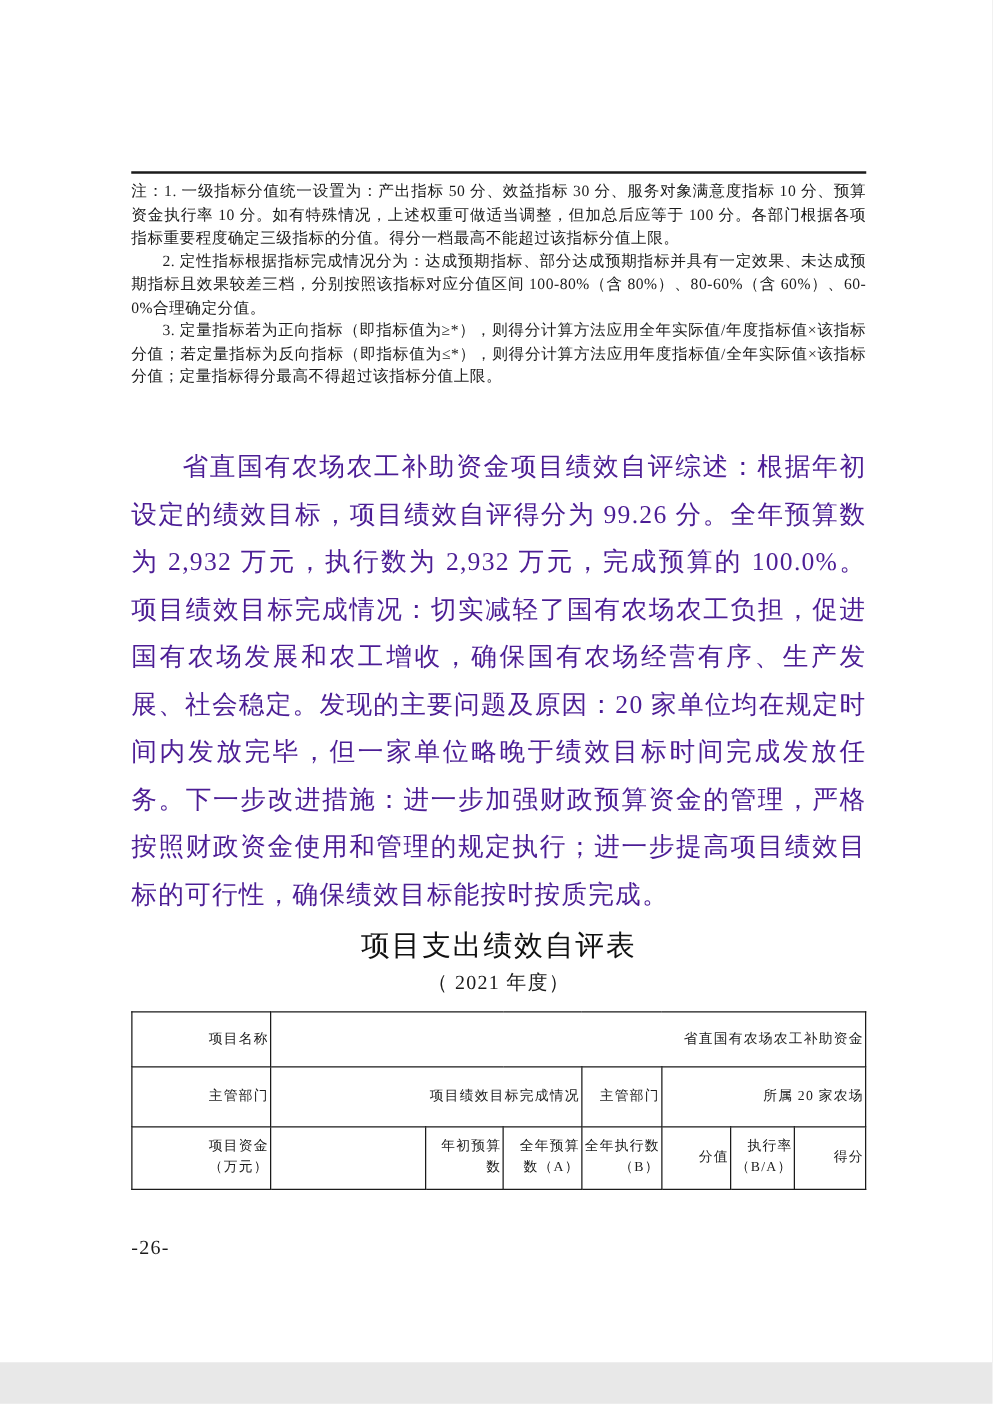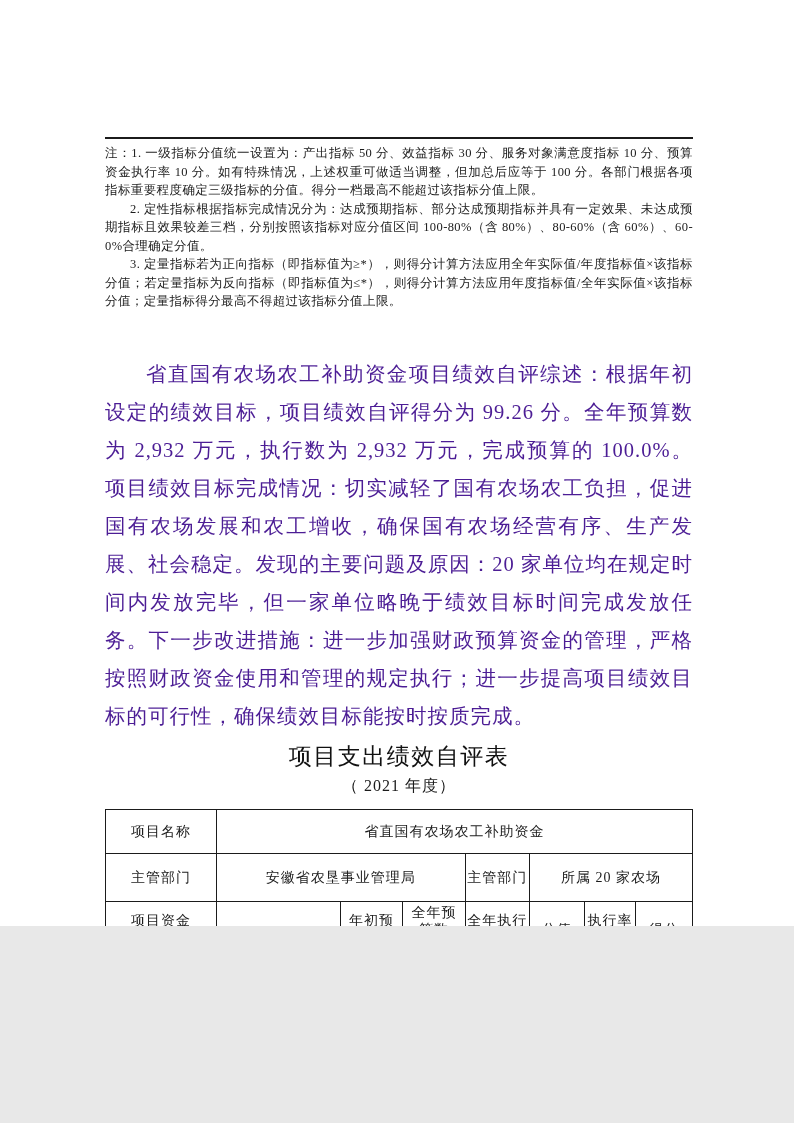--- a/index.html
+++ b/index.html
@@ -1,20 +1,20 @@
 <!DOCTYPE html>
 <html><head>
 <meta charset="utf-8">
 <style>
   * { box-sizing: border-box; margin: 0; padding: 0; }
   html, body { background: #e8e8e8; }
   .page {
     position: relative;
     width: 794px;
-    height: 926px;
+    height: 1090px;
     margin: 0 auto;
     background: #ffffff;
     font-family: "Liberation Serif", serif;
     color: #1b1b1b;
     overflow: hidden;
   }
   .content {
     position: absolute;
     left: 105px;
     top: 0;
@@ -59,23 +59,23 @@
     letter-spacing: 1px;
   }
   table.eval {
     margin-top: 12px;
     width: 100%;
     border-collapse: collapse;
     table-layout: fixed;
   }
   table.eval td {
     border: 1.6px solid #1b1b1b;
-    text-align: center;
+    text-align: right;
     vertical-align: middle;
-    font-size: 14px;
+    font-size: 11px;
     letter-spacing: 1px;
     line-height: 17px;
     padding: 2px 1px;
     overflow: hidden;
   }
   tr.r1 td { height: 44px; }
   tr.r2 td { height: 48px; }
   tr.r3 td { height: 50px; }
   td.preline { white-space: pre-line; }
   .page-number {
@@ -116,21 +116,21 @@
         <col style="width:8.7%">
         <col style="width:9.7%">
       </colgroup>
       <tbody>
           <tr class="r1">
         <td>项目名称</td>
         <td colspan="7">省直国有农场农工补助资金</td>
       </tr>
       <tr class="r2">
         <td>主管部门</td>
-        <td colspan="3">安徽省农垦事业管理局</td>
+        <td colspan="3">项目绩效目标完成情况</td>
         <td>主管部门</td>
         <td colspan="3">所属 20 家农场</td>
       </tr>
       <tr class="r3">
         <td class="preline">项目资金
 （万元）</td>
         <td></td>
         <td>年初预算数</td>
         <td>全年预算数（A）</td>
         <td>全年执行数（B）</td>

